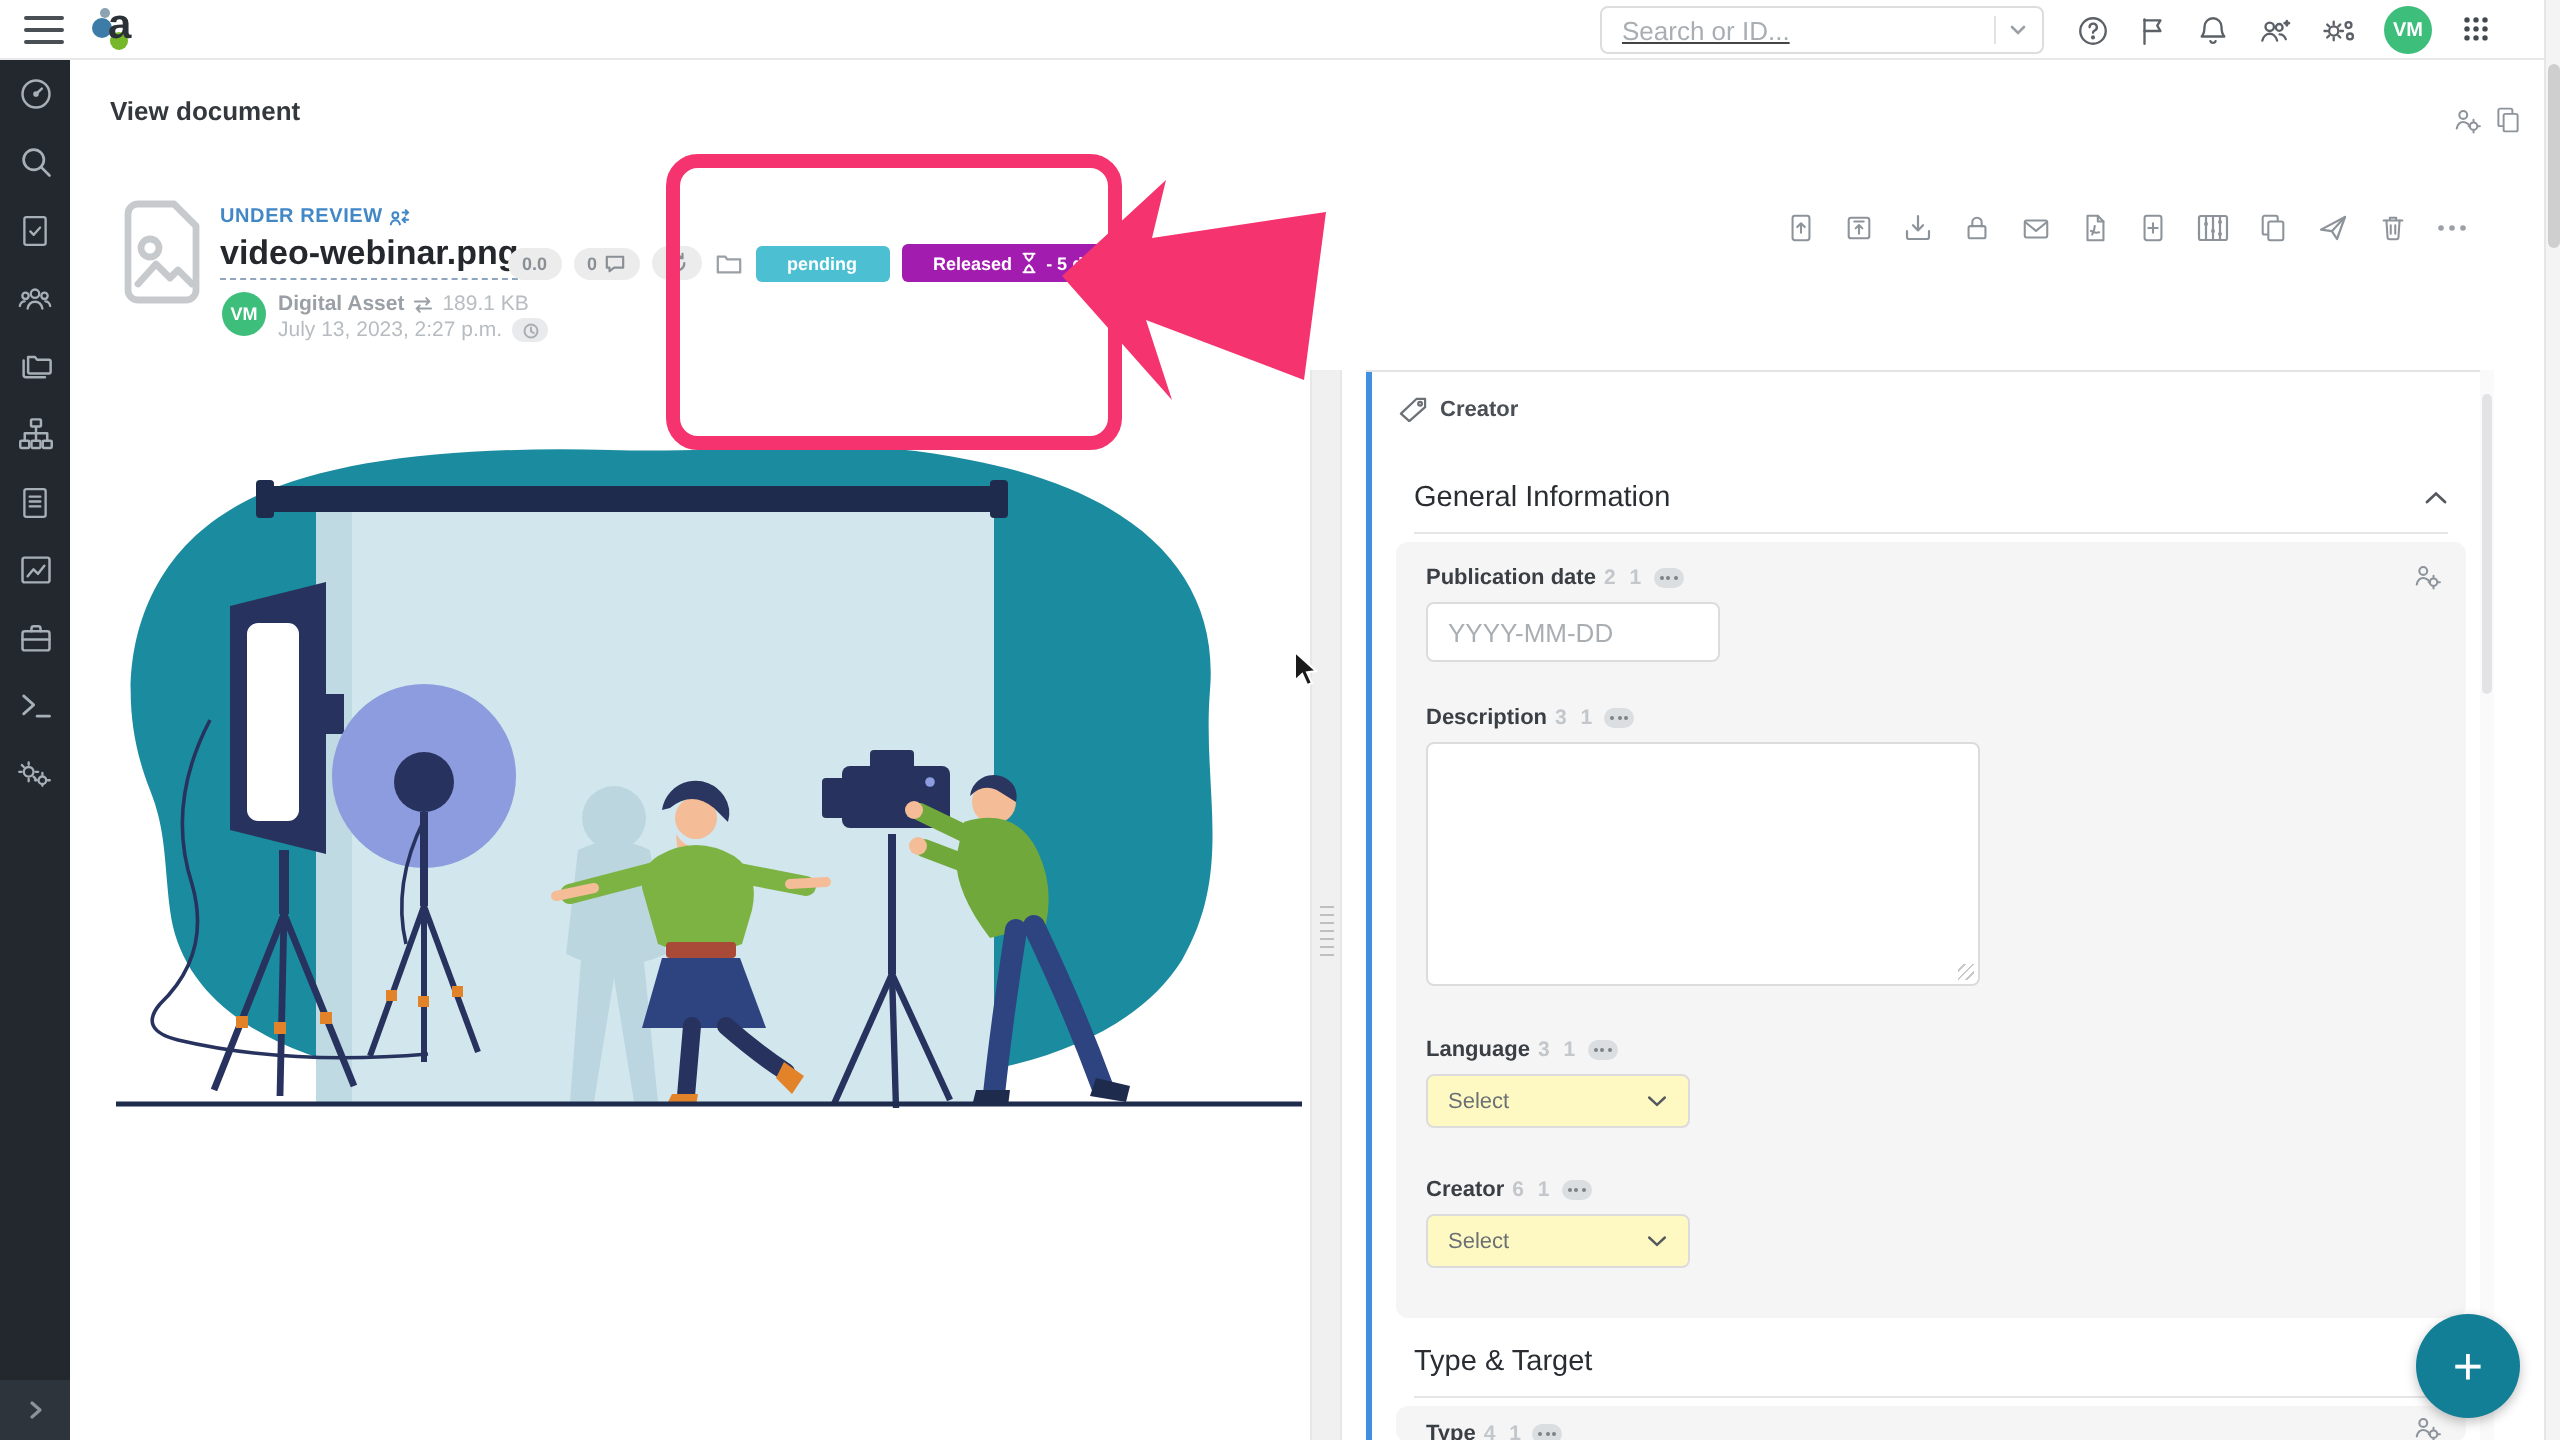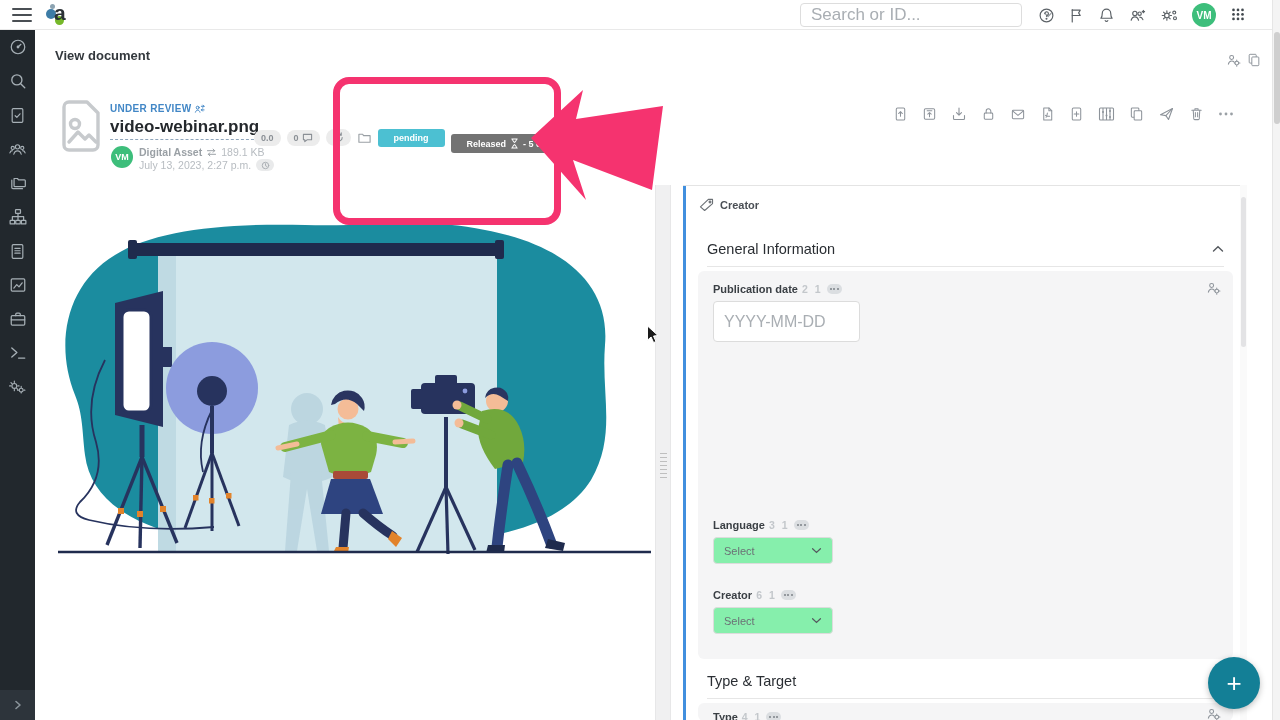--- a/index.html
+++ b/index.html
@@ -12,21 +12,21 @@
     border-bottom:1px solid #e9e9e9; display:flex; align-items:center; z-index:30; }
   .hamburger { width:20px; height:14px; margin-left:12px; display:flex; flex-direction:column; justify-content:space-between; cursor:pointer; }
   .hamburger span { display:block; height:2px; background:#4a4f54; border-radius:1px; }
   .logo { position:relative; width:26px; height:24px; margin-left:14px; }
   .logo .a { position:absolute; left:8px; top:-2px; font-size:21px; font-weight:bold; color:#2b3136; }
   .logo .d1 { position:absolute; left:4px; top:1px; width:5px; height:5px; border-radius:50%; background:#8ca3b1; }
   .logo .d2 { position:absolute; left:0px; top:6px; width:10px; height:10px; border-radius:50%; background:#3d7ca6; }
   .logo .d3 { position:absolute; left:9px; top:13px; width:9px; height:9px; border-radius:50%; background:#76b82a; }
   .searchbox { position:absolute; left:800px; top:3px; width:222px; height:24px; border:1px solid #ddd; border-radius:4px;
     display:flex; align-items:center; background:#fff; }
-  .searchbox input { flex:1; border:none; outline:none; font-size:17px; color:#444; padding:0 10px; background:transparent; }
+  .searchbox input { flex:1; border:none; outline:none; font-size:13px; color:#444; padding:0 10px; background:transparent;text-decoration:underline; }
   .searchbox input::placeholder { color:#a9aeb3; }
   .searchbox .sep { width:1px; height:14px; background:#e2e2e2; }
   .searchbox .chev { width:24px; display:flex; justify-content:center; }
   .tb-icons { position:absolute; left:1038px; top:0; height:30px; display:flex; align-items:center; gap:13px; }
   .tb-avatar { width:24px; height:24px; border-radius:50%; background:#3dbe7b; color:#fff; font-size:10px; font-weight:bold;
     display:flex; align-items:center; justify-content:center; cursor:pointer; }
   .ic { display:block; }
 
   
   .sidebar { position:absolute; left:0; top:30px; width:35px; height:690px; background:#22282d; z-index:25; }
@@ -42,21 +42,21 @@
   .thumb { position:absolute; left:58px; top:99px; }
   .wf-status { position:absolute; left:110px; top:103px; font-size:10px; font-weight:bold; letter-spacing:.3px; color:#4287c6;
     display:flex; align-items:center; gap:3px; }
   .filename { position:absolute; left:110px; top:117px; font-size:17px; font-weight:bold; color:#24282c;
     border-bottom:1px dashed #8fa6bc; padding-bottom:2px; cursor:pointer; }
   .pill-row { position:absolute; left:254px; top:122px; display:flex; align-items:center; gap:6px; }
   .pill { background:#ececec; border-radius:9px; padding:3px 7px; font-size:9px; font-weight:bold; color:#8a8f95;
     display:flex; align-items:center; gap:3px; cursor:pointer; }
   .badge { border-radius:3px; padding:4px 16px; font-size:9px; font-weight:bold; color:#fff; display:flex; align-items:center; gap:4px; }
   .badge.pending { background:#4cc0d2; }
-  .badge.released { background:#737373;margin-top:12px; }
+  .badge.released { background:#a21caf; }
   .meta-avatar { position:absolute; left:111px; top:146px; width:22px; height:22px; border-radius:50%; background:#3dbe7b;
     color:#fff; font-size:9px; font-weight:bold; display:flex; align-items:center; justify-content:center; }
   .meta1 { position:absolute; left:139px; top:146px; font-size:10.5px; font-weight:bold; color:#9aa0a5; display:flex; align-items:center; gap:4px; }
   .meta1 .size { font-weight:normal; color:#b7bcc1; }
   .meta2 { position:absolute; left:139px; top:159px; font-size:10.5px; color:#b7bcc1; display:flex; align-items:center; gap:5px; }
   .clock-pill { background:#e9eaeb; border-radius:7px; width:18px; height:12px; display:flex; align-items:center; justify-content:center; }
 
   .asset-toolbar { position:absolute; left:893px; top:106px; display:flex; align-items:center; gap:14px; z-index:5; }
   .asset-toolbar > div { cursor:pointer; }
 
@@ -92,24 +92,24 @@
   .filter-box input { flex:1; border:none; outline:none; font-size:11px; padding:0 8px; color:#444; background:transparent; }
   .filter-box input::placeholder { color:#a9aeb3; }
   .section-head { position:absolute; left:24px; right:16px; display:flex; align-items:center; justify-content:space-between;
     font-size:14.5px; color:#2a2e33; border-bottom:1px solid #e6e6e6; padding-bottom:9px; cursor:pointer; }
   .fgroup { position:absolute; left:15px; width:535px; background:#f5f5f6; border-radius:6px; }
   .pgear { position:absolute; right:12px; top:10px; }
   .flabel { font-size:11px; font-weight:bold; color:#3a3f44; display:flex; align-items:center; gap:4px; }
   .flabel .meta { font-weight:bold; color:#c3c7cb; font-size:10.5px; letter-spacing:2px; }
   .dots-pill { width:15px; height:10px; border-radius:6px; background:#dbdee1; display:inline-flex; align-items:center; justify-content:center; gap:1.5px; }
   .dots-pill i { width:2px; height:2px; border-radius:50%; background:#7c8287; }
-  .finput { height:41px; border:1px solid #dcdcdc; border-radius:4px; background:#fff; font-size:16px; color:#444;
+  .finput { height:30px; border:1px solid #dcdcdc; border-radius:4px; background:#fff; font-size:13px; color:#444;
     padding:0 10px; outline:none; }
   .finput::placeholder { color:#a9aeb3; }
-  .fselect { width:120px; height:27px; border:1px solid #dcdcdc; border-radius:4px; background:#86efac; font-size:11px; color:#6b7075;
+  .fselect { width:132px; height:27px; border:1px solid #dcdcdc; border-radius:4px; background:#fef9c3; font-size:11px; color:#6b7075;
     display:flex; align-items:center; justify-content:space-between; padding:0 10px; cursor:pointer; }
   .ftextarea { position:relative; width:277px; height:122px; border:1px solid #dcdcdc; border-radius:4px; background:#fff; }
   .ftextarea .rz { position:absolute; right:2px; bottom:2px; width:8px; height:8px;
     background:repeating-linear-gradient(135deg, transparent 0 2px, #c9c9c9 2px 3px); cursor:nwse-resize; }
   .fitem { position:absolute; left:15px; }
 
   
   .fab { position:absolute; left:1208px; top:657px; width:52px; height:52px; border-radius:50%; background:#137f96;
     color:#fff; display:flex; align-items:center; justify-content:center; font-size:26px; font-weight:normal;
     box-shadow:0 2px 6px rgba(0,0,0,.25); z-index:50; cursor:pointer; }
@@ -577,20 +577,34 @@
           <span class="meta">2 1</span>
           <span class="dots-pill">
               <i></i>
               <i></i>
               <i></i>
             </span>
         </div>
         <input class="finput" style="width: 147px; margin-top: 6px;" readonly="" placeholder="YYYY-MM-DD">
       </div>
 
+      <div class="fitem" style="top:82px;">
+        <div class="flabel">
+          <span>Description</span>
+          <span class="meta">3 1</span>
+          <span class="dots-pill">
+              <i></i>
+              <i></i>
+              <i></i>
+            </span>
+        </div>
+        <div class="ftextarea" style="margin-top:6px;">
+            <span class="rz"></span>
+          </div>
+      </div>
 
       <div class="fitem" style="top:248px;">
         <div class="flabel">
           <span>Language</span>
           <span class="meta">3 1</span>
           <span class="dots-pill">
               <i></i>
               <i></i>
               <i></i>
             </span>

